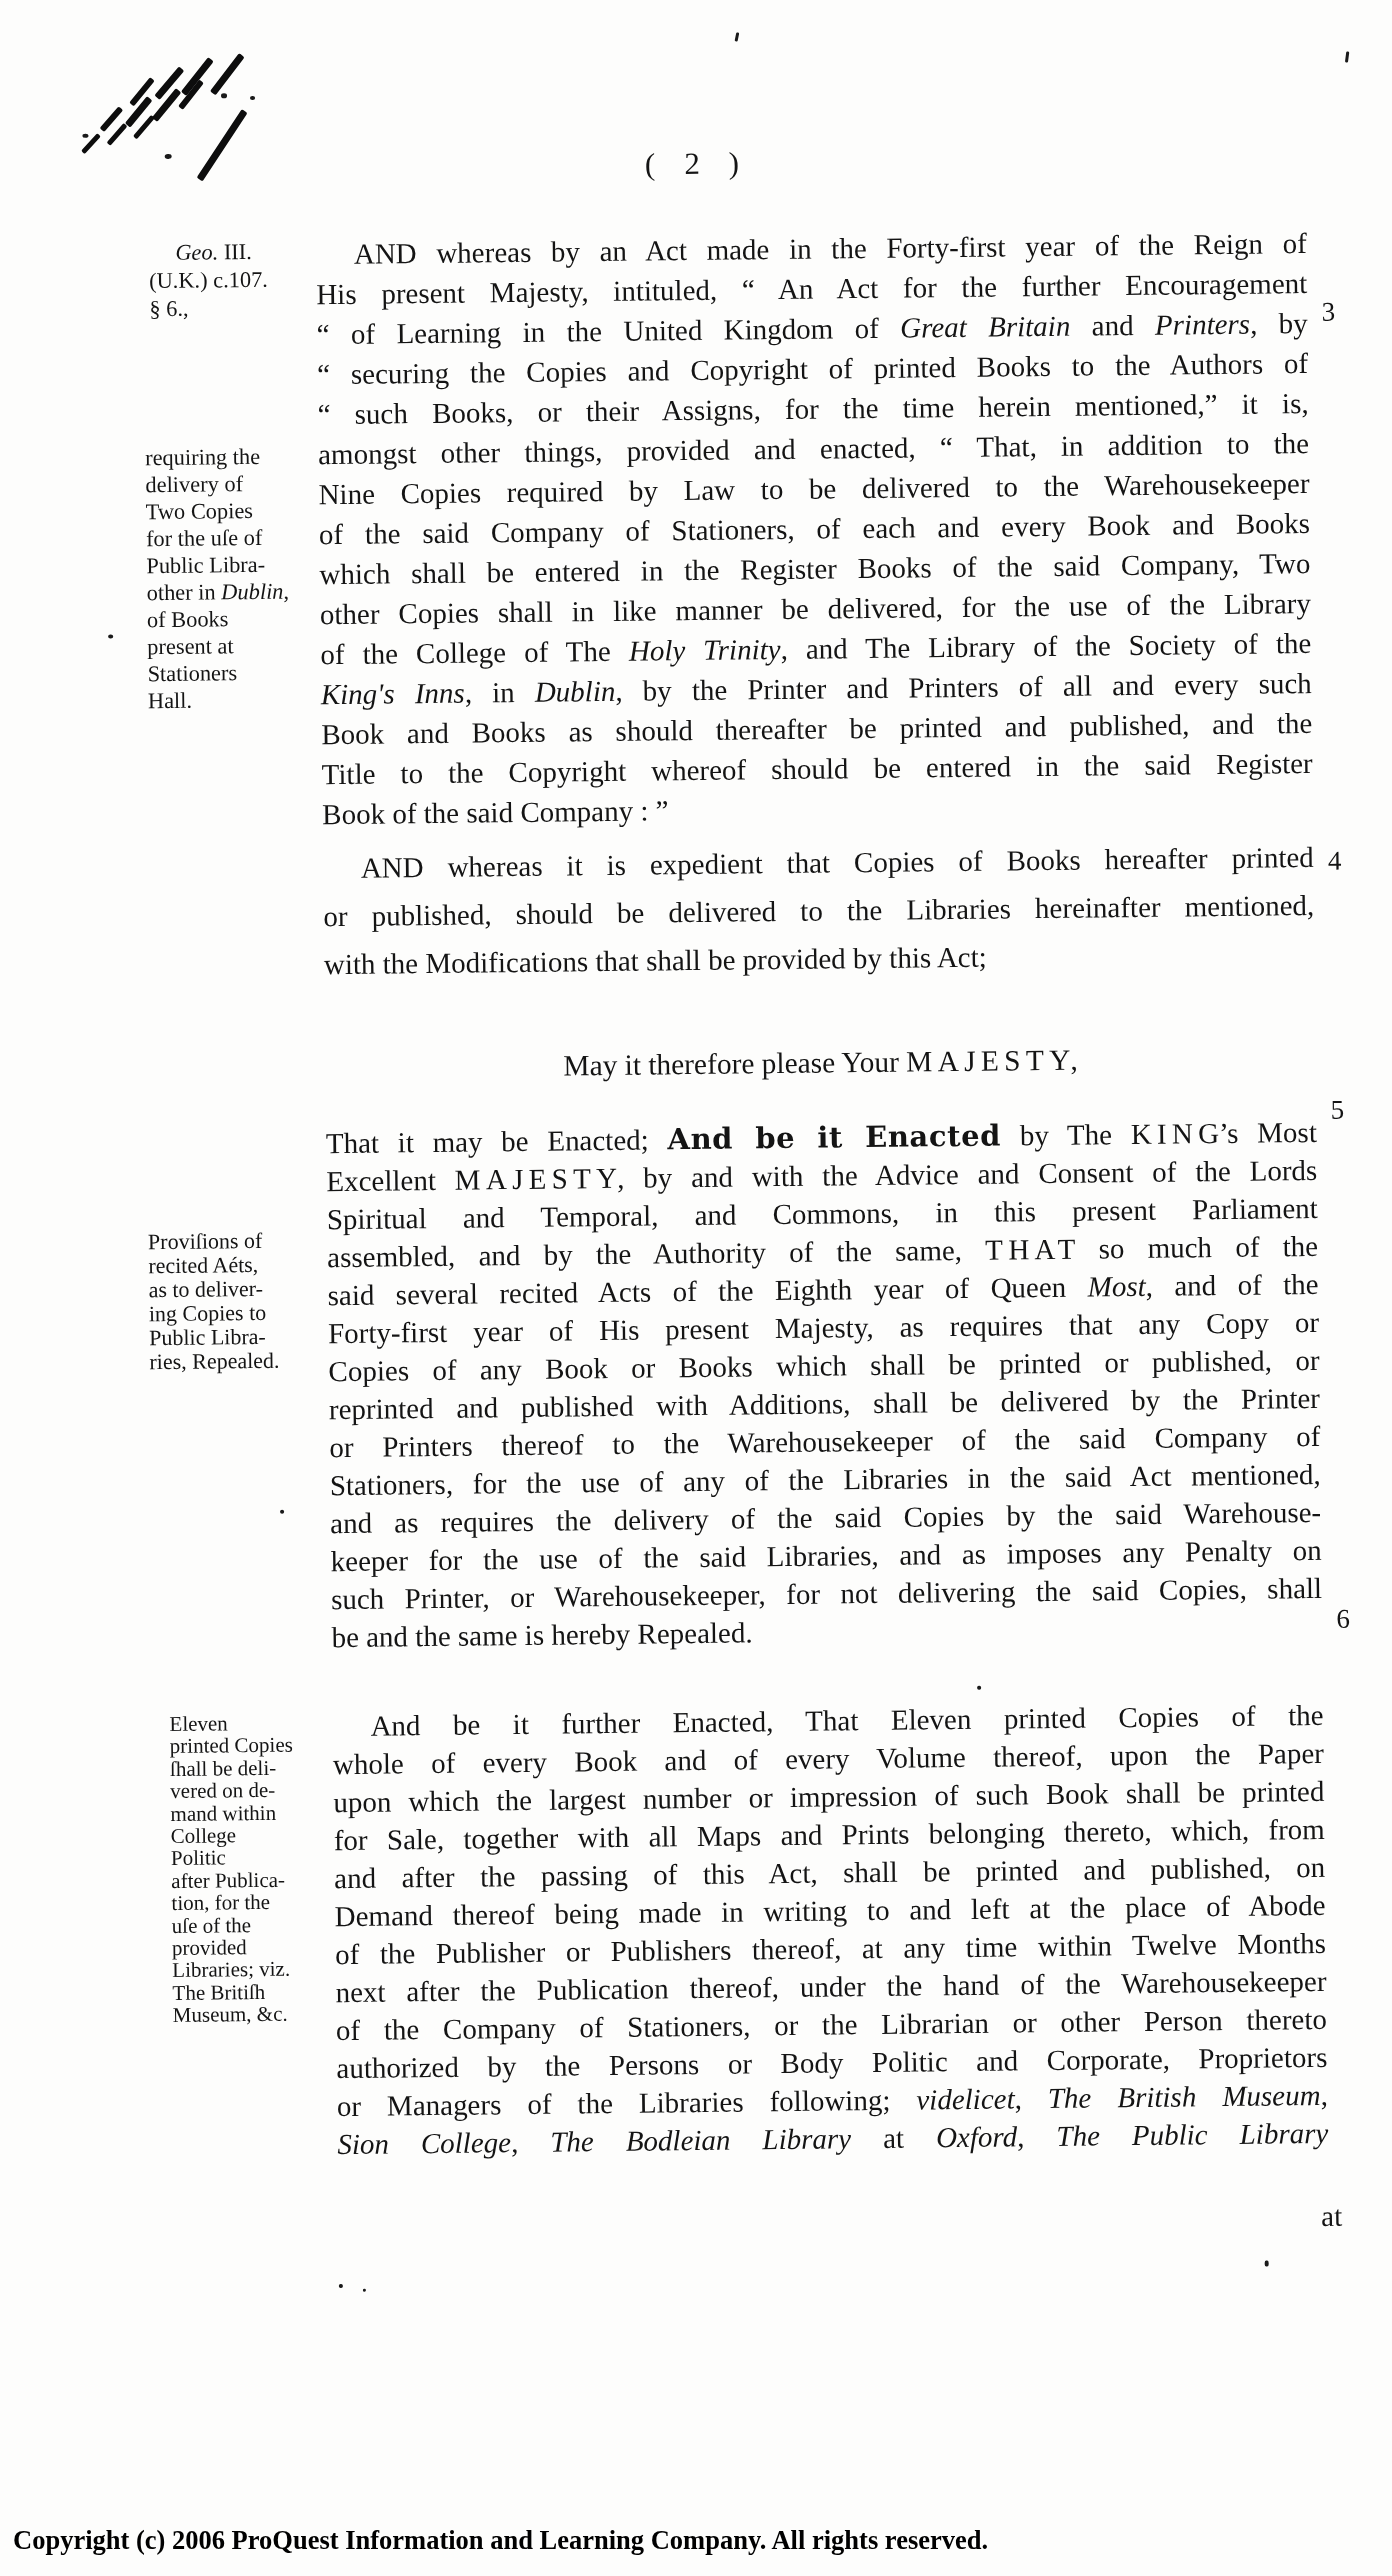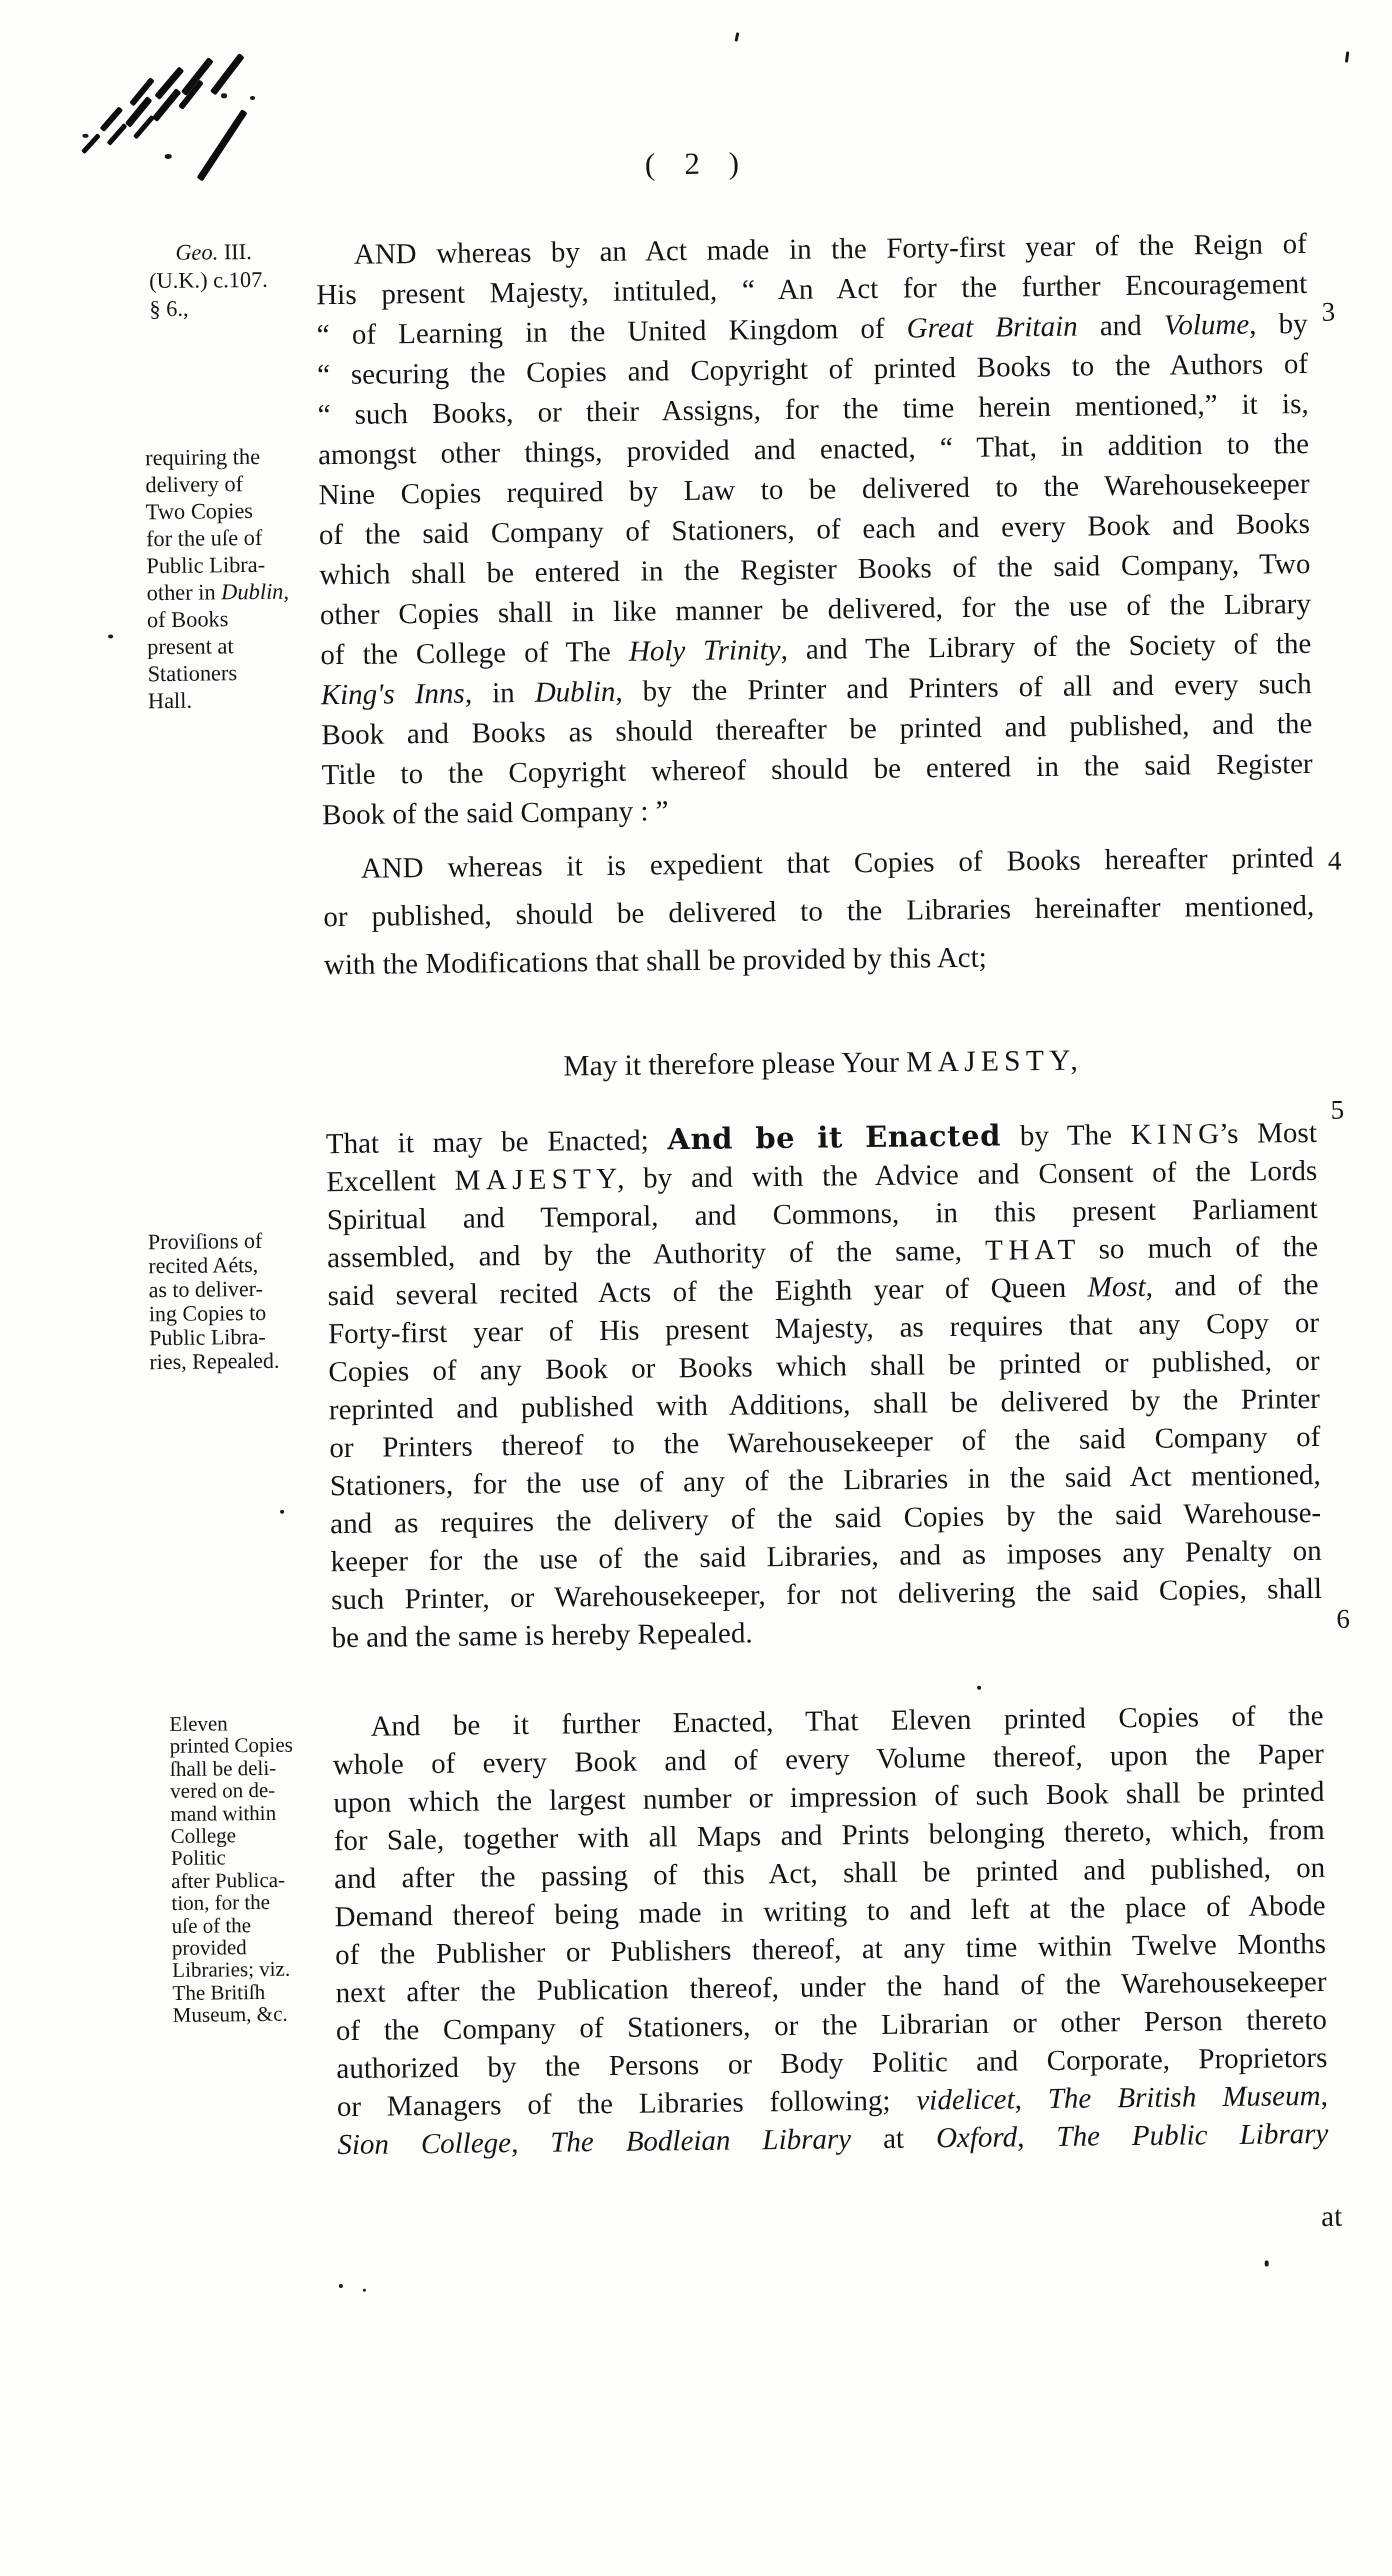--- a/index.html
+++ b/index.html
@@ -133,21 +133,21 @@
       </div>
 
     <div class="sidenum sn3">3</div>
     <div class="sidenum sn4">4</div>
     <div class="sidenum sn5">5</div>
     <div class="sidenum sn6">6</div>
 
     <div class="para p1">
         <div class="line ind"><span>AND whereas by an Act made in the Forty-first year of the Reign of</span></div>
         <div class="line"><span>His present Majesty, intituled, “ An Act for the further Encouragement</span></div>
-        <div class="line"><span>“ of Learning in the United Kingdom of </span><span class="it">Great Britain</span><span> and </span><span class="it">Volume</span><span>, by</span></div>
+        <div class="line"><span>“ of Learning in the United Kingdom of </span><span class="it">Great Britain</span><span> and </span><span class="it">Printers</span><span>, by</span></div>
         <div class="line"><span>“ securing the Copies and Copyright of printed Books to the Authors of</span></div>
         <div class="line"><span>“ such Books, or their Assigns, for the time herein mentioned,” it is,</span></div>
         <div class="line"><span>amongst other things, provided and enacted, “ That, in addition to the</span></div>
         <div class="line"><span>Nine Copies required by Law to be delivered to the Warehousekeeper</span></div>
         <div class="line"><span>of the said Company of Stationers, of each and every Book and Books</span></div>
         <div class="line"><span>which shall be entered in the Register Books of the said Company, Two</span></div>
         <div class="line"><span>other Copies shall in like manner be delivered, for the use of the Library</span></div>
         <div class="line"><span>of the College of The </span><span class="it">Holy Trinity</span><span>, and The Library of the Society of the</span></div>
         <div class="line"><span class="it">King's Inns</span><span>, in </span><span class="it">Dublin</span><span>, by the Printer and Printers of all and every such</span></div>
         <div class="line"><span>Book and Books as should thereafter be printed and published, and the</span></div>
@@ -187,14 +187,15 @@
         <div class="line"><span>next after the Publication thereof, under the hand of the Warehousekeeper</span></div>
         <div class="line"><span>of the Company of Stationers, or the Librarian or other Person thereto</span></div>
         <div class="line"><span>authorized by the Persons or Body Politic and Corporate, Proprietors</span></div>
         <div class="line"><span>or Managers of the Libraries following; </span><span class="it">videlicet</span><span>, </span><span class="it">The British Museum</span><span>,</span></div>
         <div class="line"><span class="it">Sion College</span><span>, </span><span class="it">The Bodleian Library</span><span> at </span><span class="it">Oxford</span><span>, </span><span class="it">The Public Library</span></div>
       </div>
 
     <div class="catchword">at</div>
   </div>
 
+  <div class="footer f2">Copyright (c) 2006 ProQuest Information and Learning Company. All rights reserved.</div>
 </div>
 
 
 </body></html>

